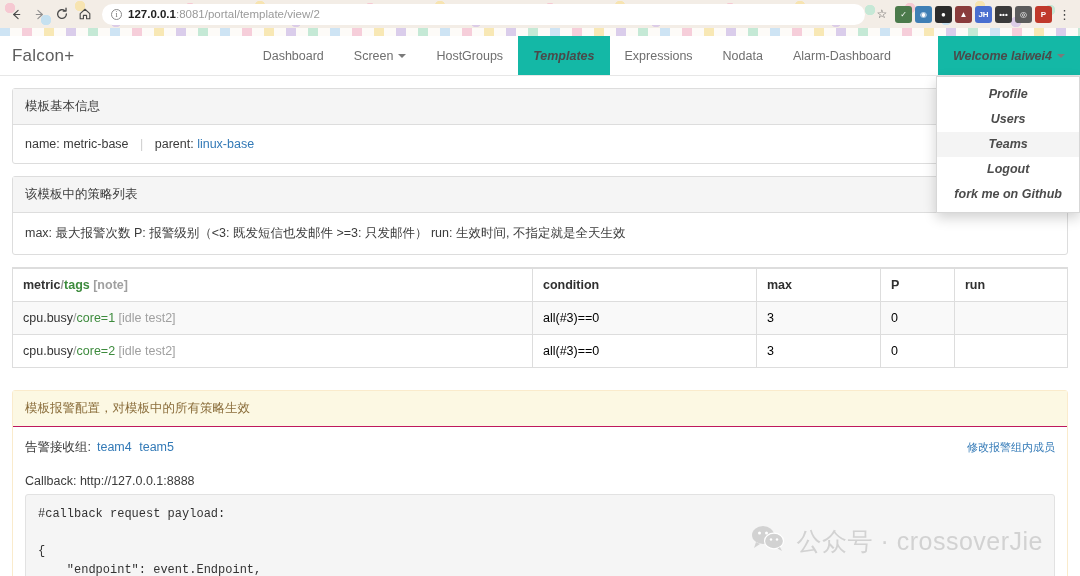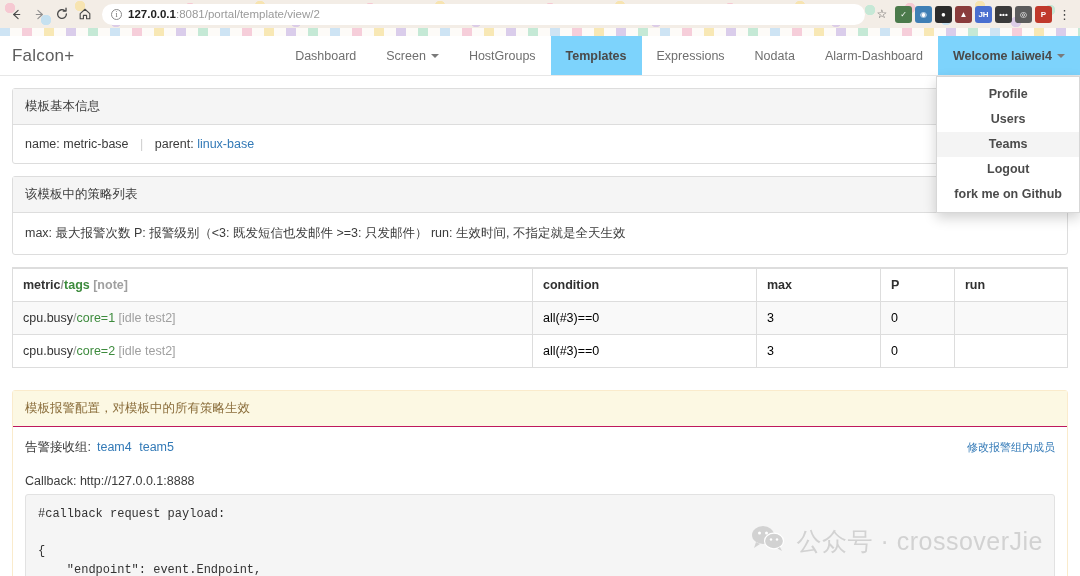--- a/index.html
+++ b/index.html
@@ -110,32 +110,33 @@
   .nav-items { display: flex; align-items: stretch; }
   .nav-item {
     display: flex; align-items: center;
     padding: 0 15px;
     font-size: 12.5px;
     color: #6f6f6f;
     white-space: nowrap;
     position: relative;
   }
   .nav-item.active {
-    background: #7dd3fc;
+    background: #14b8a6;
     color: #4a4a4a;
     font-weight: 600;
+    font-style: italic;
   }
   .caret {
     display: inline-block;
     width: 0; height: 0; margin-left: 5px;
     border-left: 4px solid transparent;
     border-right: 4px solid transparent;
     border-top: 4px solid #7a7a7a;
   }
-  .nav-user { position: relative; }
+  .nav-user { position: relative; margin-left: 32px; }
 
   
   #user-dropdown {
     position: absolute;
     top: 40px; right: 0;
     min-width: 141px;
     background: #ffffff;
     border: 1px solid #d7d7d7;
     box-shadow: 0 5px 12px rgba(0,0,0,.18);
     padding: 5px 0;

